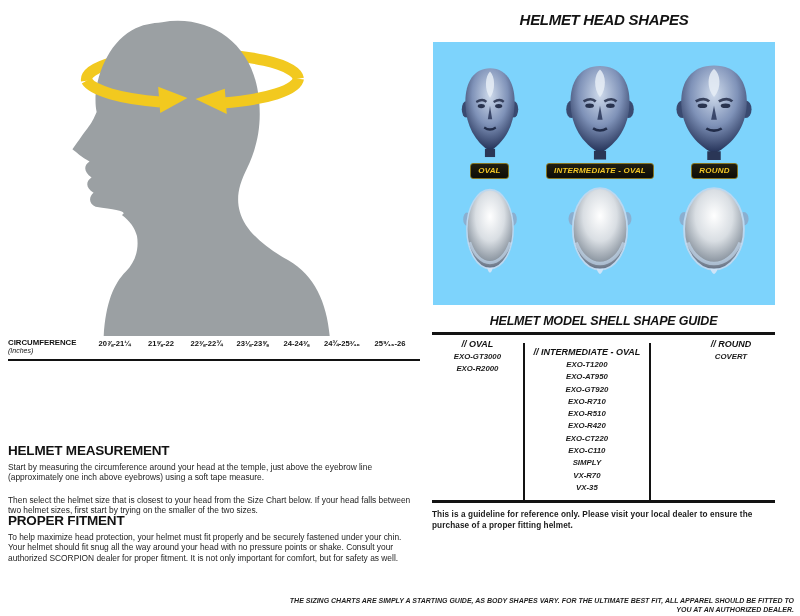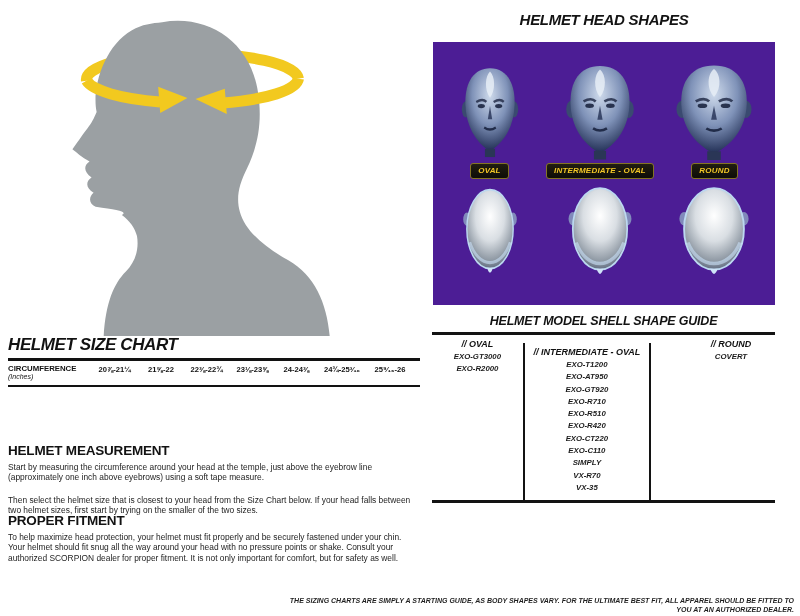--- a/index.html
+++ b/index.html
@@ -43,21 +43,21 @@
   }
   .measurement-block { left:8px; top:443px; width:408px; }
   .fitment-block { left:8px; top:513px; width:412px; }
 
   
   .hhs-title {
     left:433px; top:11px; width:342px; text-align:center;
     font-size:15px; font-weight:900; font-style:italic; letter-spacing:-0.3px; color:#131313;
   }
   .shape-panel {
-    left:433px; top:42px; width:342px; height:263px; background:#4c1d95;
+    left:433px; top:42px; width:342px; height:263px; background:#7dd3fc;
     display:flex; justify-content:space-evenly; align-items:center;
   }
   .shape-col { display:flex; flex-direction:column; align-items:center; }
   .shape-label {
     margin:3px 0 4px 0; padding:2px 7px 3px 7px; border:1px solid #847424; border-radius:3px;
     background:linear-gradient(#211e11,#0d0c07);
     color:#f2c627; font-size:8px; font-weight:900; font-style:italic;
     letter-spacing:0.2px; white-space:nowrap; text-align:center;
   }
 
@@ -125,21 +125,20 @@
         C118,26 128,25 138,24 Z"></path>
 
       <path d="M63,82 A105,26 0 0 0 136,103" fill="none" stroke="#F2C91F" stroke-width="11"></path>
       <path d="M273,80 A105,26 0 0 1 198,104" fill="none" stroke="#F2C91F" stroke-width="11"></path>
       <polygon points="134,88 163,99 136,114" fill="#F2C91F"></polygon>
       <polygon points="200,90 171,100 202,115" fill="#F2C91F"></polygon>
     </svg>
   </div>
 
   <div class="abs size-chart">
-    <div class="size-chart-title">HELMET SIZE CHART</div>
     <div class="size-table">
       <div class="size-row">
         <div class="size-cell c0 circ-label">
           <span>CIRCUMFERENCE</span><br>
           <span class="circ-sub">(Inches)</span>
         </div>
         <div class="size-cell c1 size-val">20⅞-21¼</div>
         <div class="size-cell c2 size-val">21⅝-22</div>
         <div class="size-cell c3 size-val">22⅜-22¾</div>
         <div class="size-cell c4 size-val">23⅛-23⅝</div>
@@ -322,17 +321,18 @@
         <div class="model-item">EXO-C110</div>
         <div class="model-item">SIMPLY</div>
         <div class="model-item">VX-R70</div>
         <div class="model-item">VX-35</div>
       </div>
       <div class="shell-col col-round">
         <div class="shell-col-header">// ROUND</div>
         <div class="model-item">COVERT</div>
       </div>
     </div>
+    <div class="shell-note">This is a guideline for reference only. Please visit your local dealer to ensure the purchase of a proper fitting helmet.</div>
   </div>
 
   <div class="abs footer-disclaimer">THE SIZING CHARTS ARE SIMPLY A STARTING GUIDE, AS BODY SHAPES VARY. FOR THE ULTIMATE BEST FIT, ALL APPAREL SHOULD BE FITTED TO YOU AT AN AUTHORIZED DEALER.</div>
 
 </div>
 
 </body></html>

